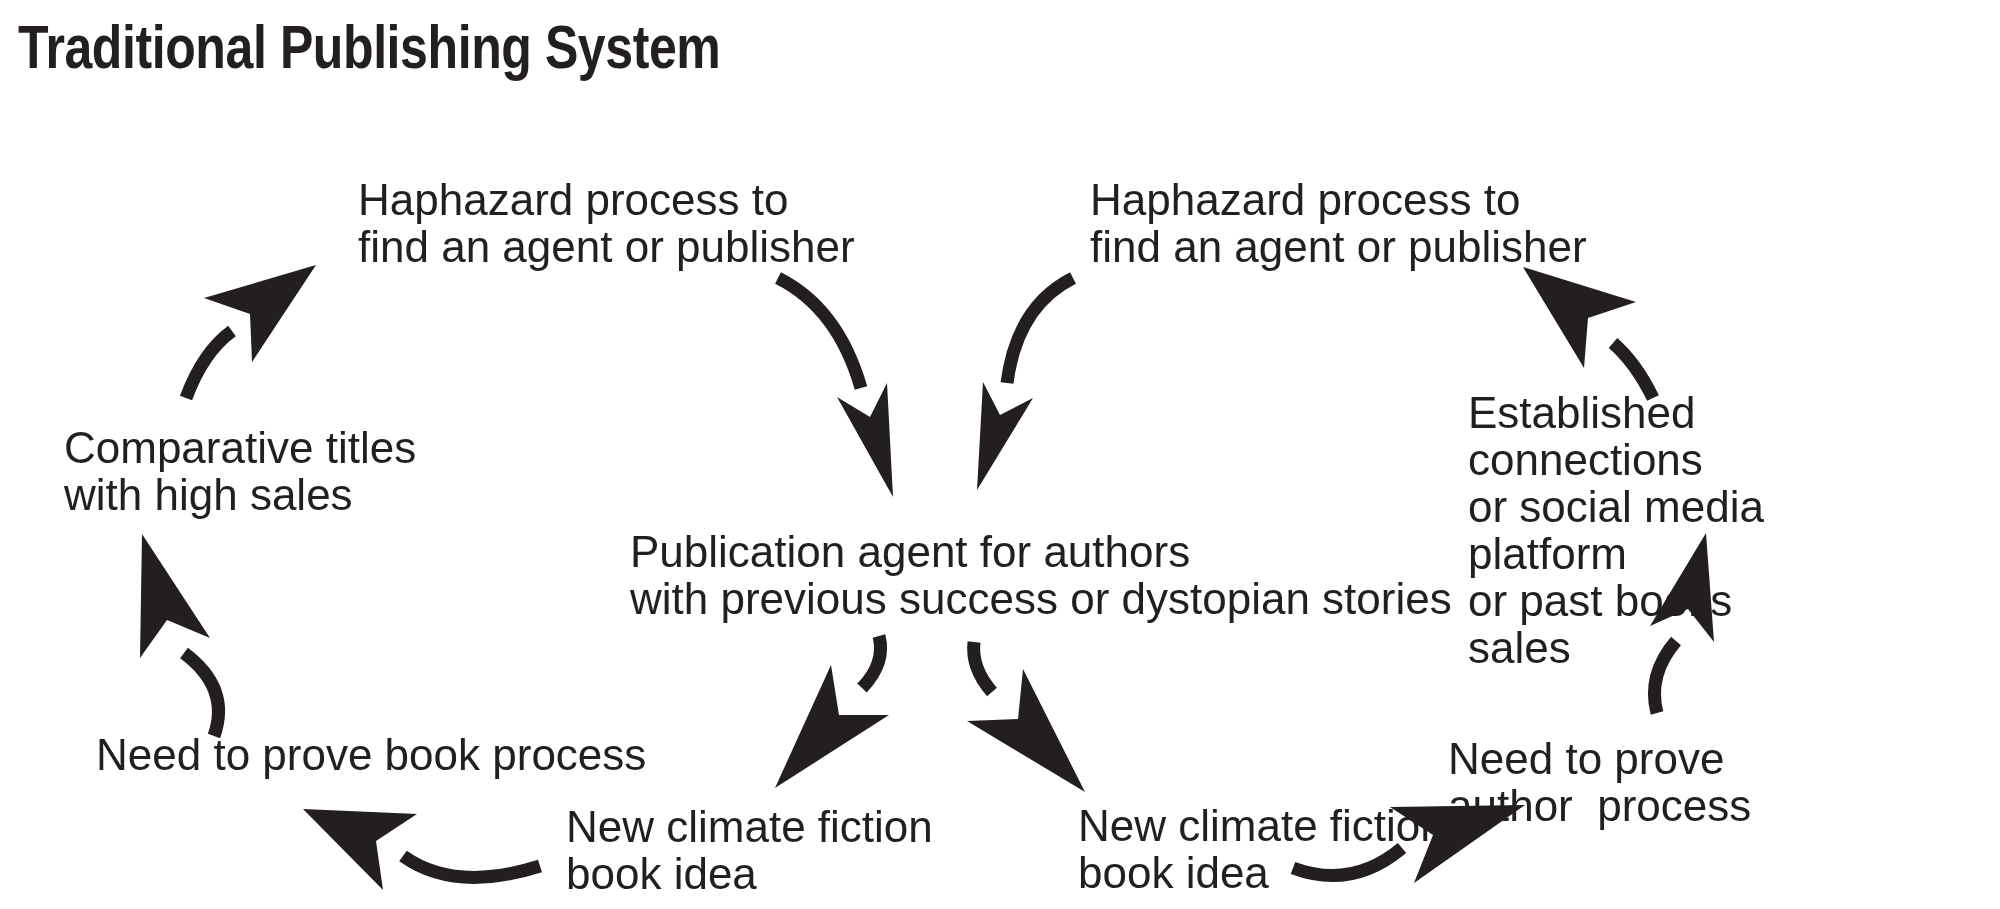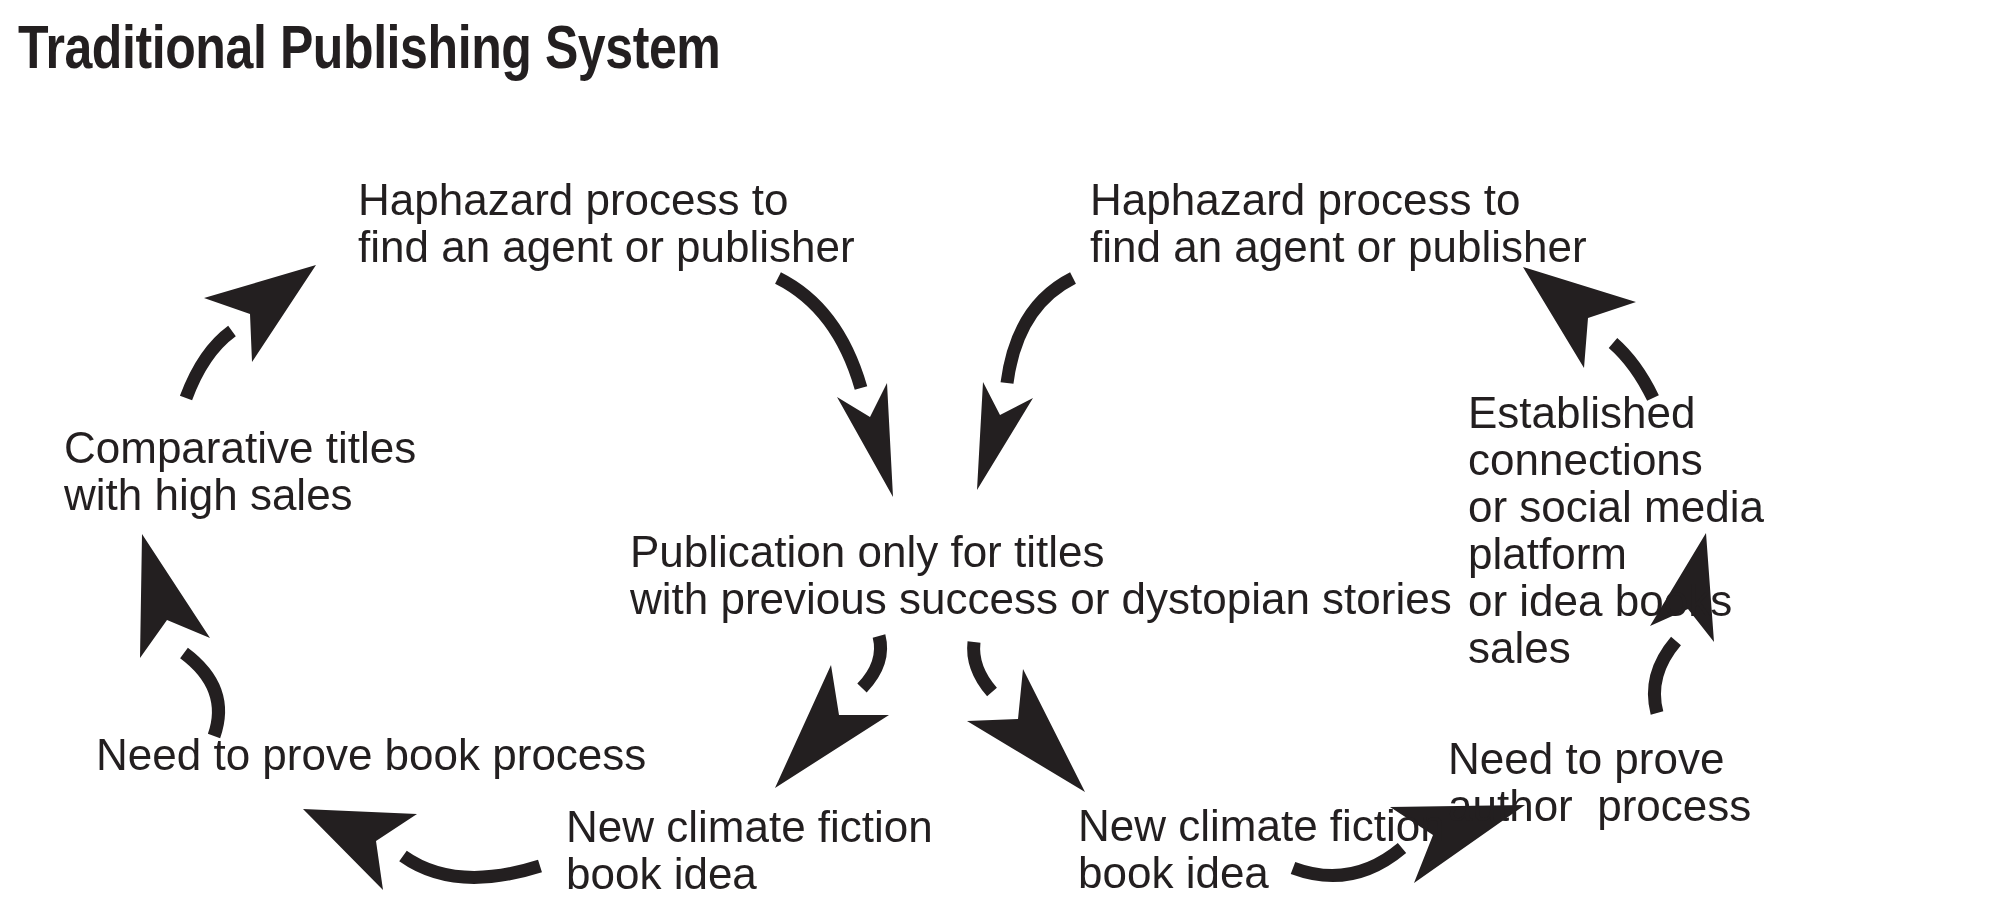--- a/index.html
+++ b/index.html
@@ -101,23 +101,23 @@
 find an agent or publisher</div>
 
   <div class="node" style="left:1090px; top:176px;">Haphazard process to
 find an agent or publisher</div>
 
   <div class="node" style="left:64px; top:424px;">Comparative titles
 with high sales</div>
 
   <div class="node" style="left:1468px; top:389px;">Established connections
 or social media platform
-or idea books sales</div>
+or past books sales</div>
 
-  <div class="node" style="left:630px; top:528px;">Publication only for titles
+  <div class="node" style="left:630px; top:528px;">Publication agent for authors
 with previous success or dystopian stories</div>
 
   <div class="node" style="left:96px; top:731px;">Need to prove book process</div>
 
   <div class="node" style="left:1448px; top:735px;">Need to prove author  process</div>
 
   <div class="node" style="left:566px; top:803px;">New climate fiction
 book idea</div>
 
   <div class="node" style="left:1078px; top:802px;">New climate fiction

